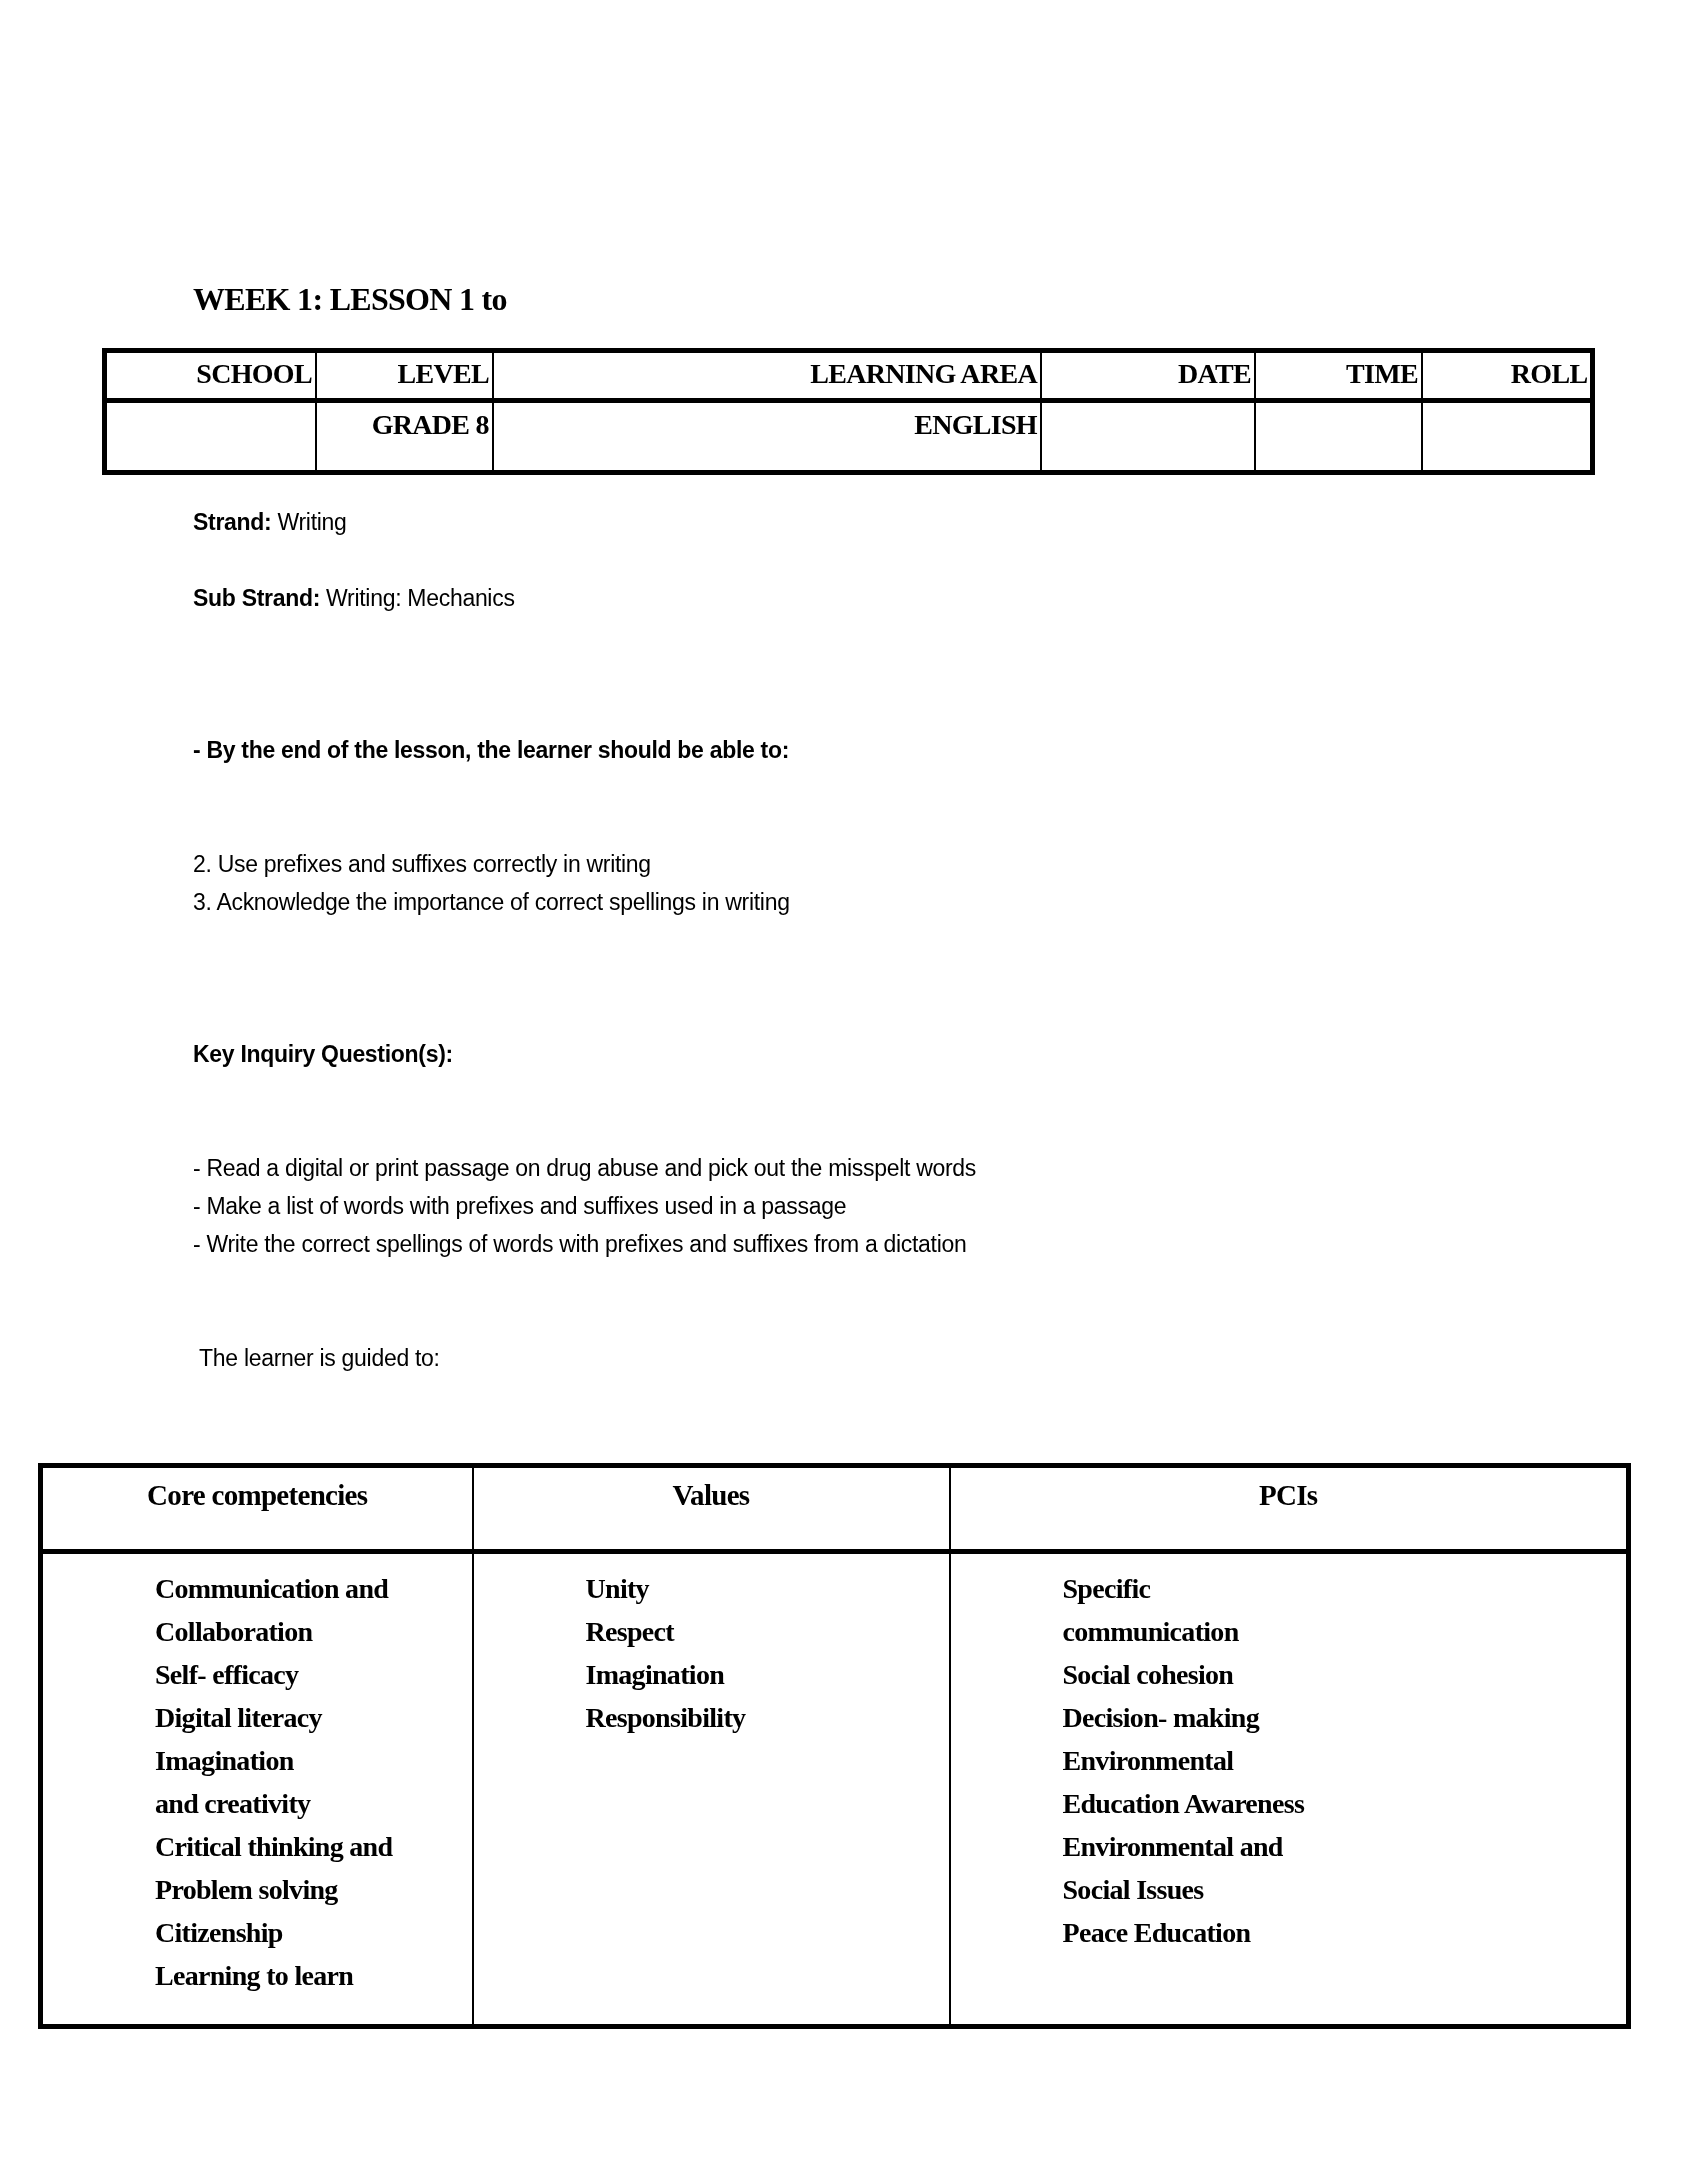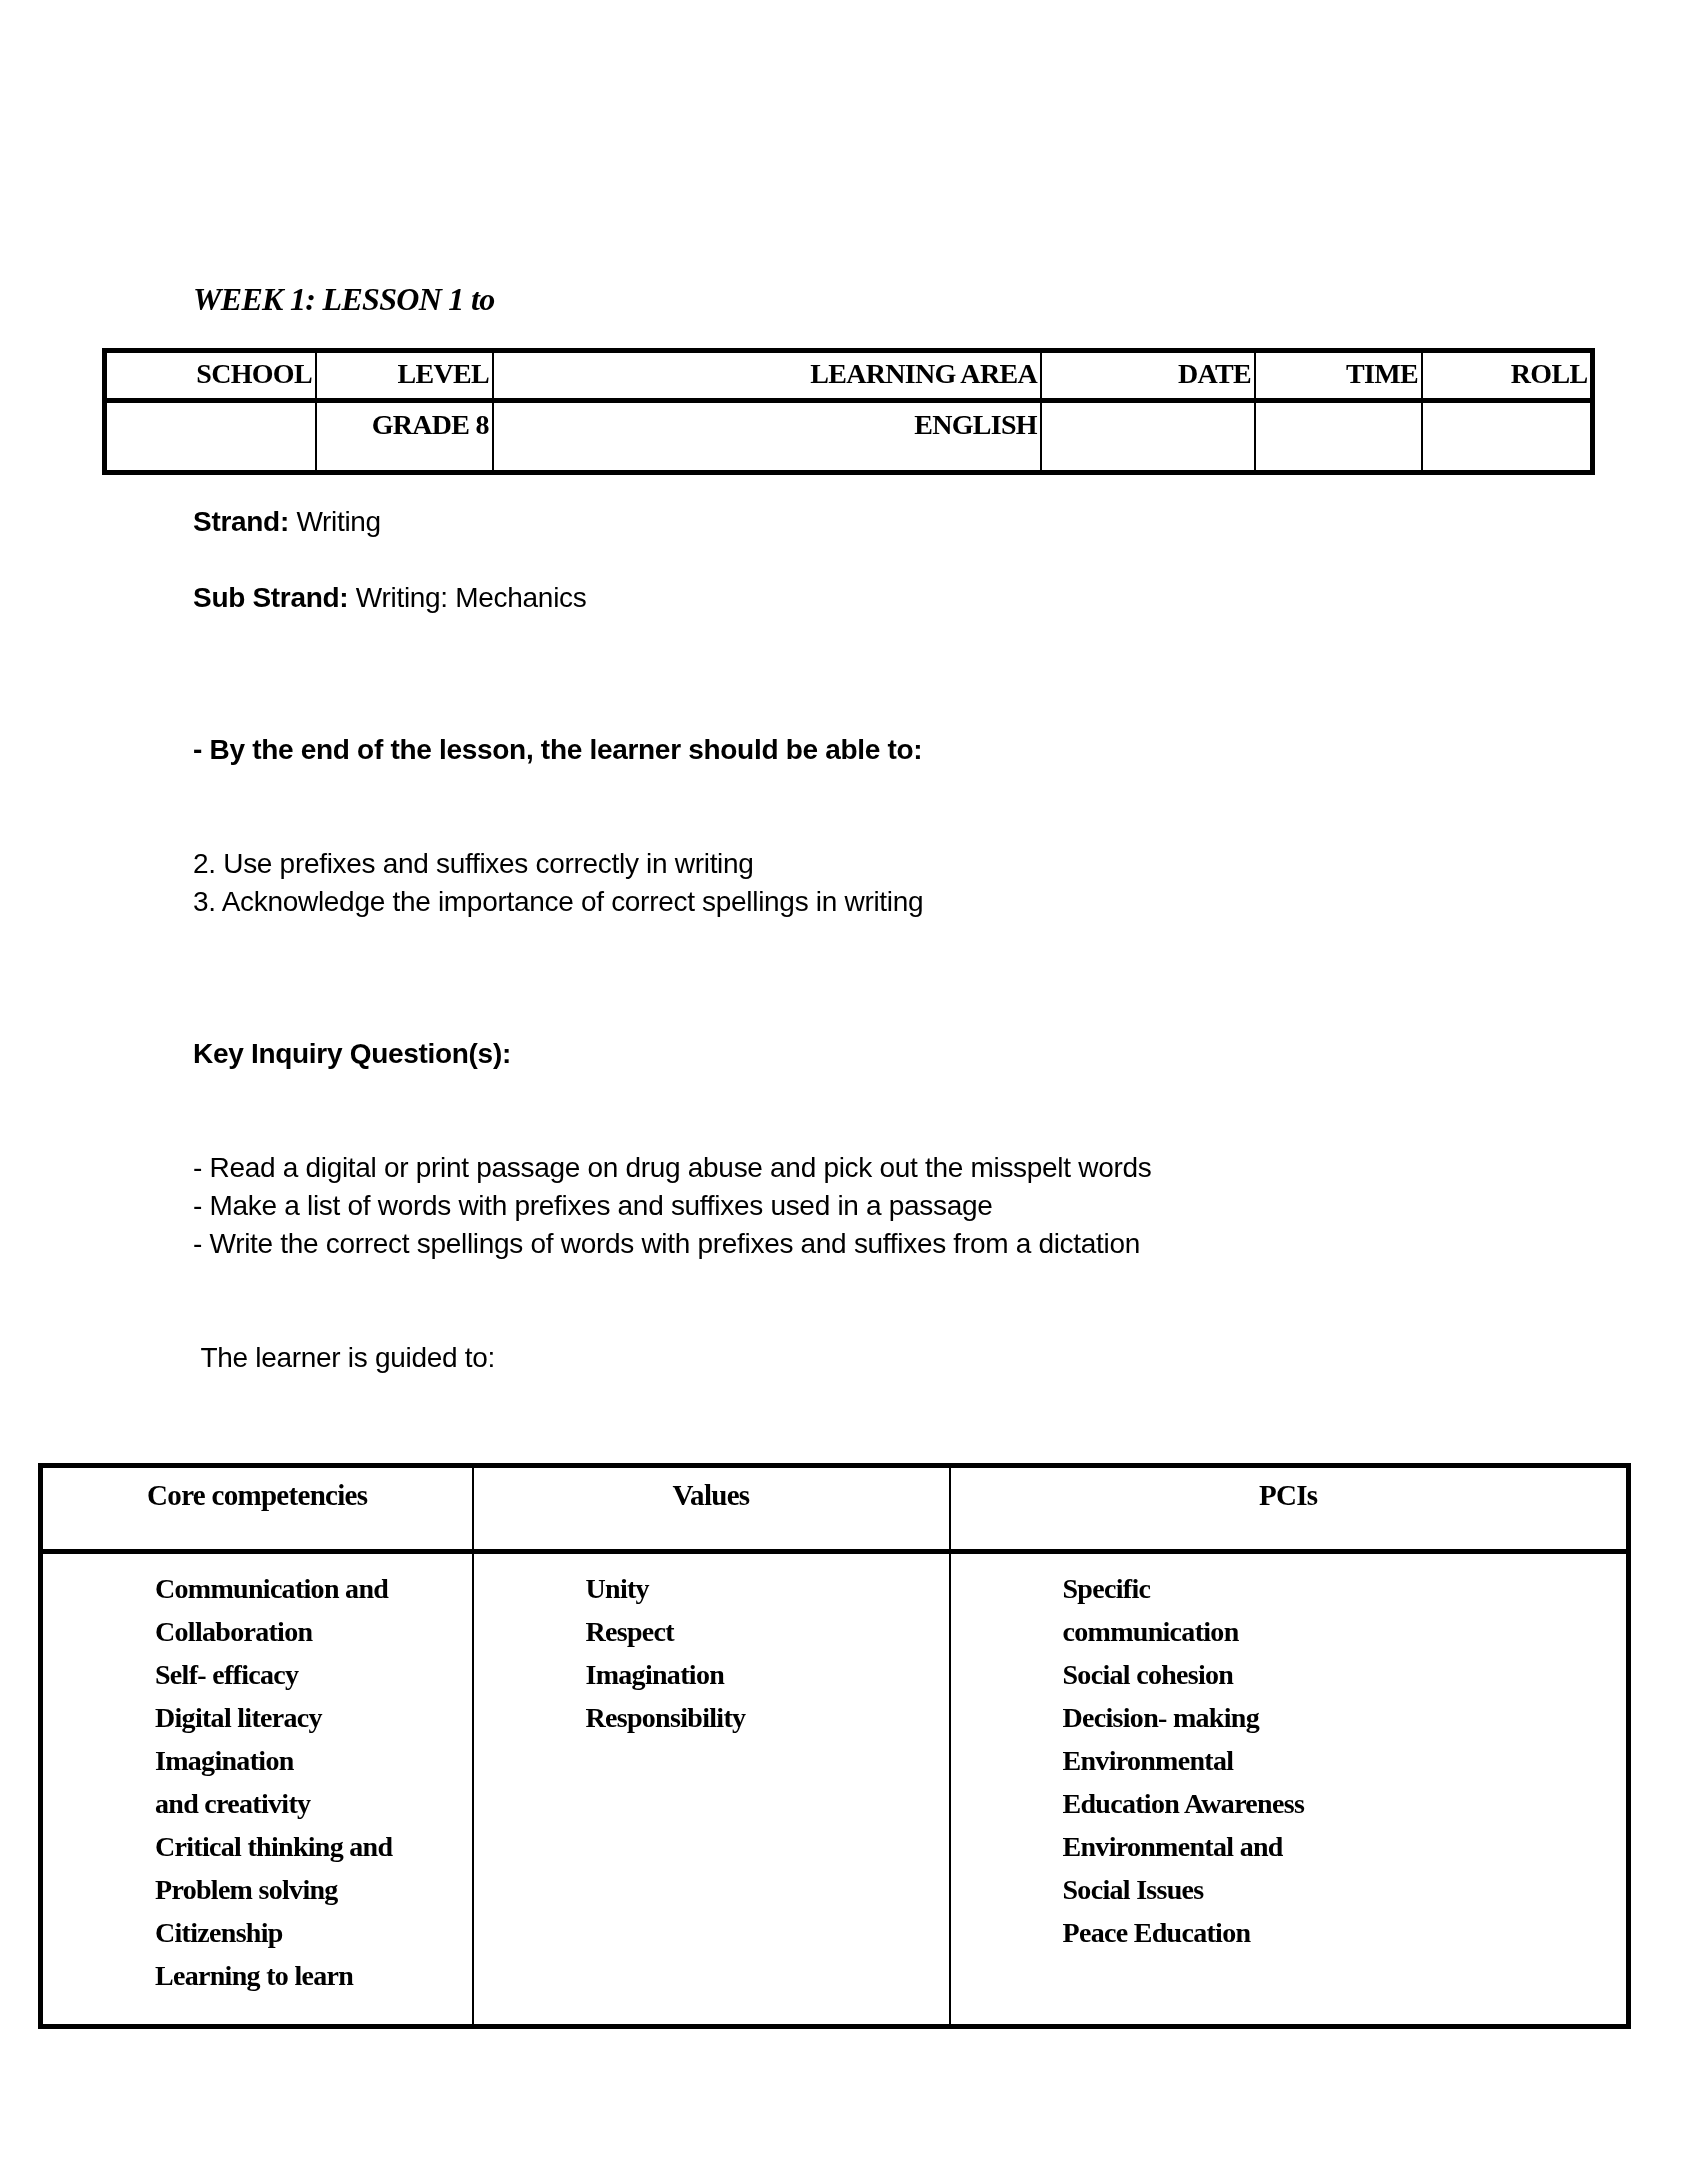--- a/index.html
+++ b/index.html
@@ -7,39 +7,38 @@
     width:1687px; height:2183px;
     background:#ffffff; color:#000000;
     font-family:"Liberation Sans", sans-serif;
     position:relative; overflow:hidden;
   }
   .doc-title {
     margin:281px 0 0 193px;
     font-family:"Liberation Serif", serif;
     font-weight:bold; font-size:32px; line-height:37px;
     letter-spacing:-0.7px;
-    font-style:italic;
   }
   table { border-collapse:collapse; table-layout:fixed; }
   
   .t1 { margin:30px 0 0 102px; width:1489px; border:5.3px solid #000; }
   .t1 thead tr { border-bottom:5.3px solid #000; }
   .t1 th, .t1 td {
     border:2.6px solid #000;
     font-family:"Liberation Serif", serif; font-weight:bold; font-size:28px;
     letter-spacing:-0.7px;
     text-align:right; vertical-align:top;
     padding:5.3px 2.6px 0 8px;
   }
   .t1 th { height:40px; }
   .t1 td { height:61px;padding-left:7px; }
   
   .para {
     margin:38px 0 0 193px;
-    font-size:28px; line-height:38px;
+    font-size:23px; line-height:38px;
     letter-spacing:-0.3px;
     white-space:pre-wrap;
   }
   .para.first { margin-top:28.4px; }
   .b { font-weight:bold; }
   
   .t2 { margin:48px 0 0 38px; width:1588px; border:5.3px solid #000; }
   .t2 th {
     border:2.6px solid #000; border-bottom:5.3px solid #000;
     font-family:"Liberation Serif", serif; font-weight:bold; font-size:29px;

